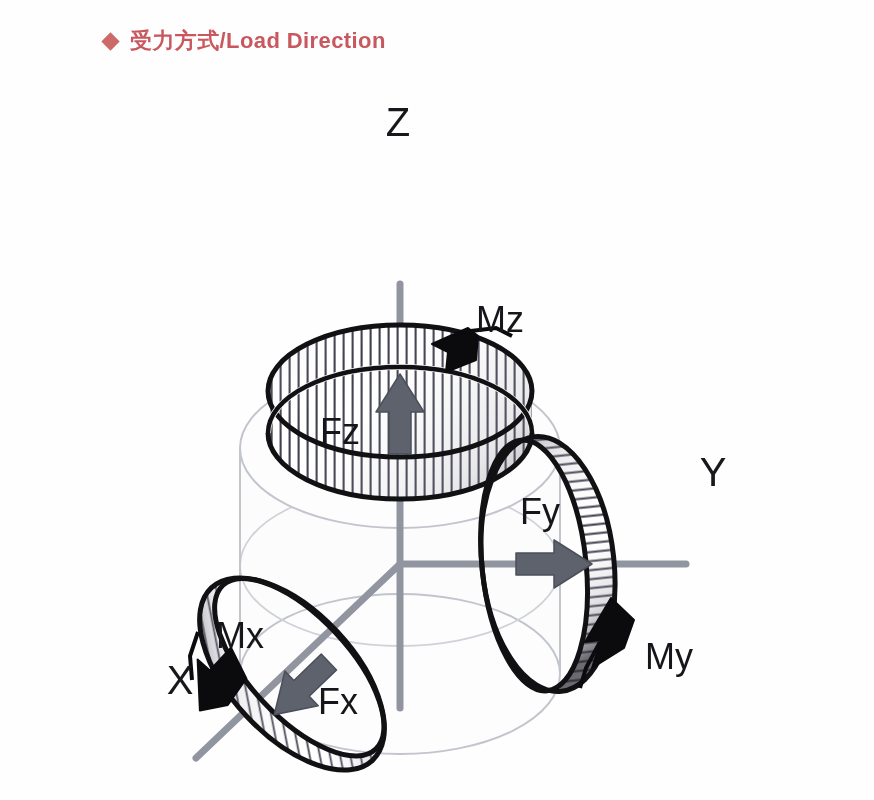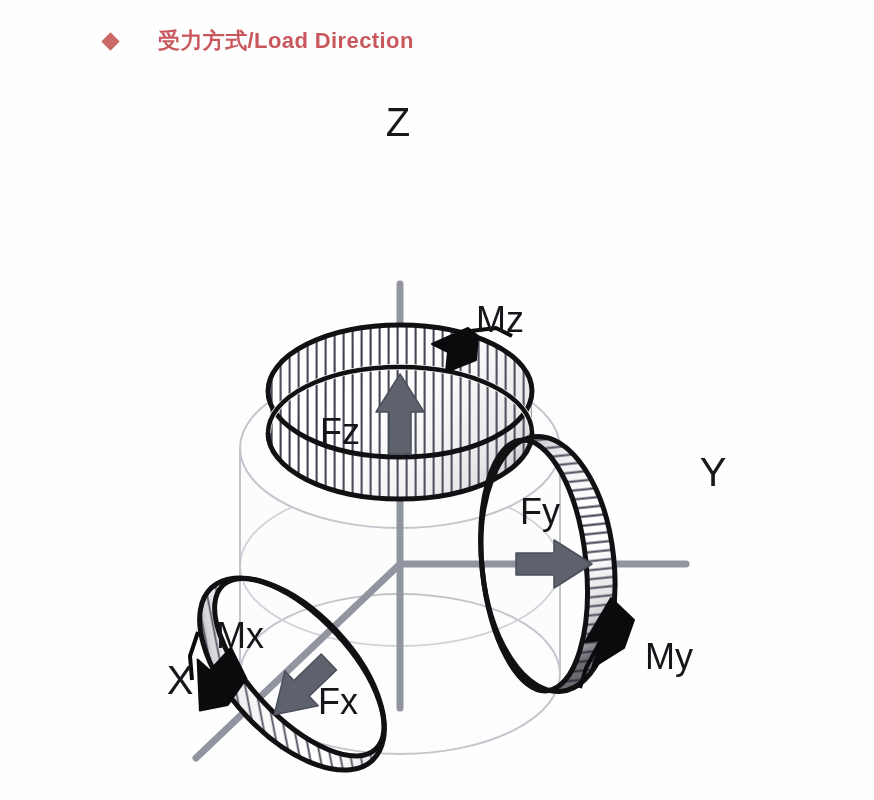--- a/index.html
+++ b/index.html
@@ -46,21 +46,20 @@
     flex: 0 0 auto;
     display: block;
   }
   #section-title {
     font-size: 22px;
     font-weight: bold;
     color: #c9585e;
     letter-spacing: 0.4px;
     white-space: nowrap;
     line-height: 1;
-    margin-left: 28px;
   }
   
   #diagram-wrap {
     position: absolute;
     left: 0;
     top: 96px;
     width: 874px;
     height: 704px;
   }
   svg { display: block; }

